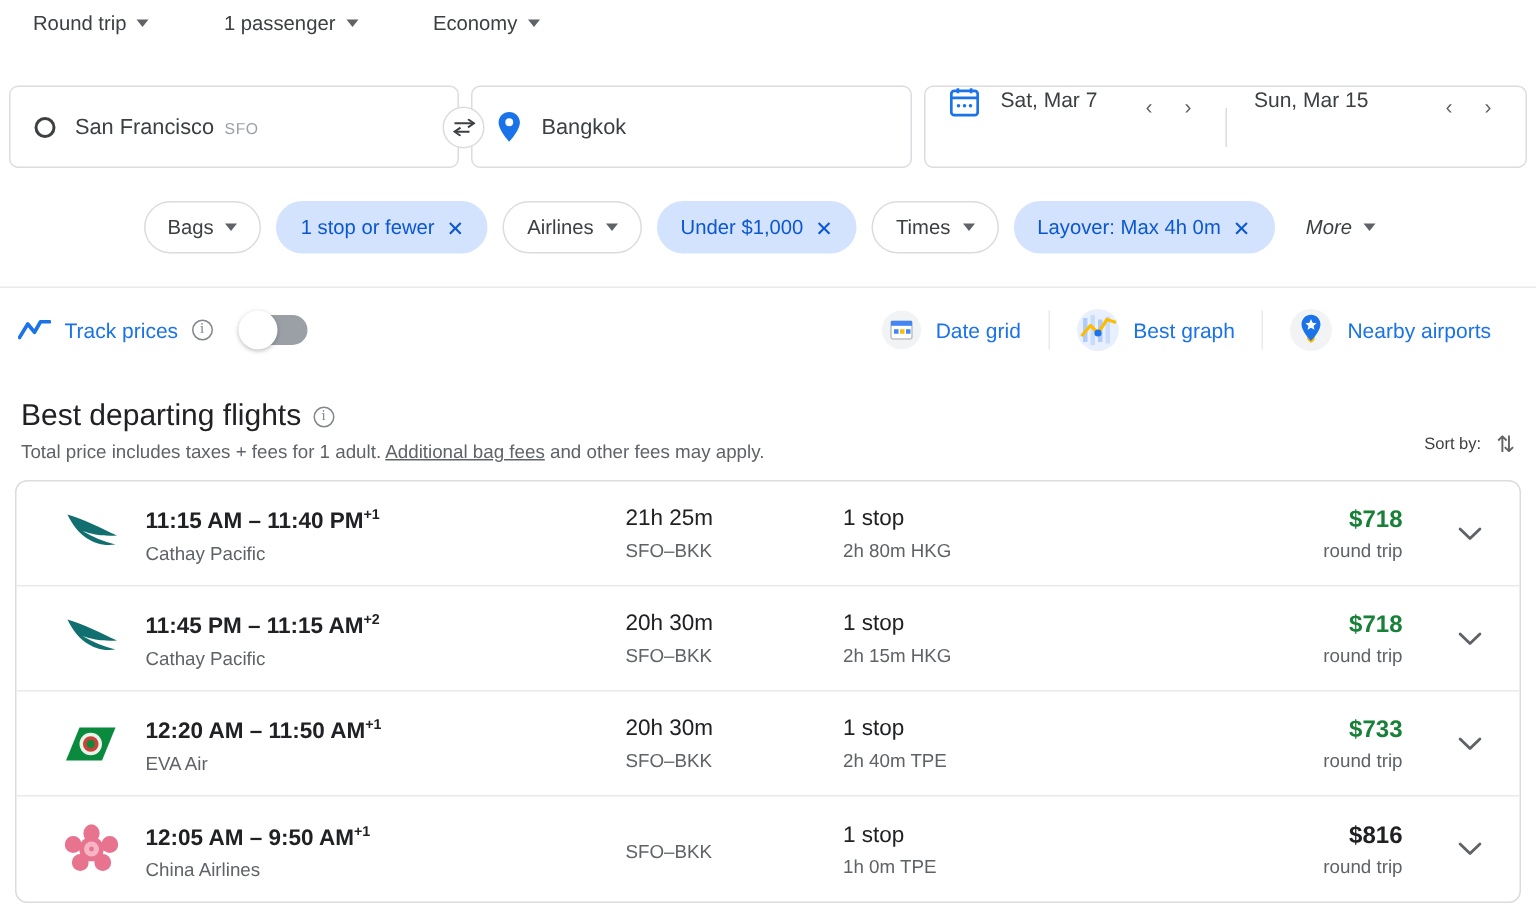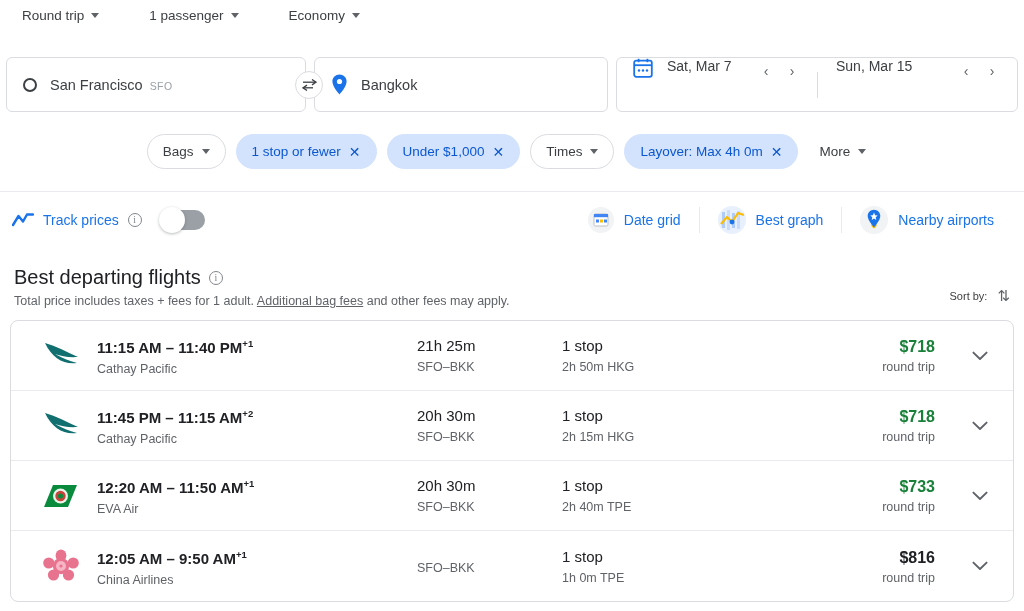--- a/index.html
+++ b/index.html
@@ -83,21 +83,21 @@
   .chip {
     display: flex; align-items: center; gap: 8px;
     height: 35px; padding: 0 15px; border-radius: 18px;
     border: 1px solid #dadce0; background: #fff;
     font-size: 13.5px; color: #3c4043; cursor: pointer; white-space: nowrap;
   }
   .chip.active {
     background: #d3e3fd; border-color: #d3e3fd; color: #0b57d0;
   }
   .chip .x { font-size: 14px; line-height: 1; color: #0b57d0; font-weight: 500; }
-  .chip.plain { border-color: transparent; background: transparent; padding: 0 10px; }
+  .chip.plain { border-color: transparent; background: transparent; padding: 0 10px; font-style: italic; }
 
   
   .hr { height: 1px; background: #e8eaed; margin-top: 22px; }
 
   
   .tools-row {
     display: flex; align-items: center;
     height: 56px; padding: 0 12px;
   }
   .track {
@@ -246,20 +246,24 @@
 
   <div class="chips-row">
     <div class="chip">
       <span>Bags</span>
       <span class="caret"></span>
     </div>
     <div class="chip active">
       <span>1 stop or fewer</span>
       <span class="x">✕</span>
     </div>
+    <div class="chip">
+      <span>Airlines</span>
+      <span class="caret"></span>
+    </div>
     <div class="chip active">
       <span>Under $1,000</span>
       <span class="x">✕</span>
     </div>
     <div class="chip">
       <span>Times</span>
       <span class="caret"></span>
     </div>
     <div class="chip active">
       <span>Layover: Max 4h 0m</span>
@@ -347,21 +351,21 @@
       <div class="col-times">
         <div class="primary bold"><span>11:15 AM – 11:40 PM</span><span class="sup">+1</span></div>
         <div class="secondary">Cathay Pacific</div>
       </div>
       <div class="col-dur">
         <div class="primary">21h 25m</div>
         <div class="secondary">SFO–BKK</div>
       </div>
       <div class="col-stops">
         <div class="primary">1 stop</div>
-        <div class="secondary">2h 50m HKG</div>
+        <div class="secondary">2h 80m HKG</div>
       </div>
       <div class="col-price">
         <div class="price">$718</div>
         <div class="price-sub">round trip</div>
       </div>
       <div class="expand">
         <svg width="16" height="10" viewBox="0 0 16 10">
           <path d="M1.4 1.6 L8 8 L14.6 1.6" fill="none" stroke="#5f6368" stroke-width="1.9" stroke-linecap="round" stroke-linejoin="round"></path>
         </svg>
       </div>

